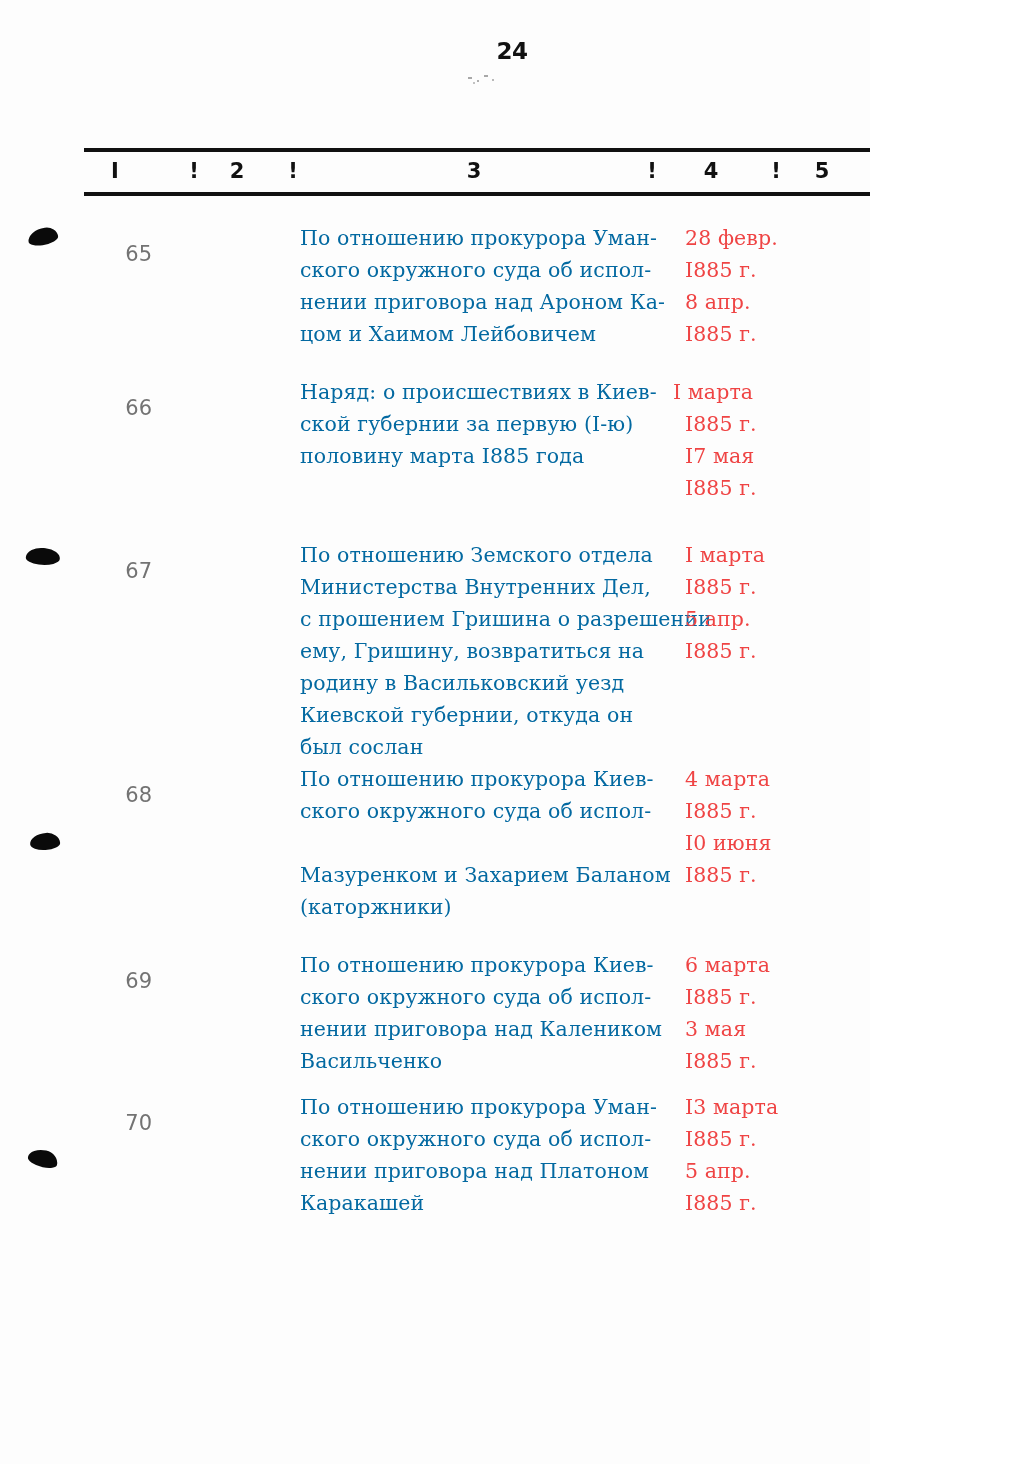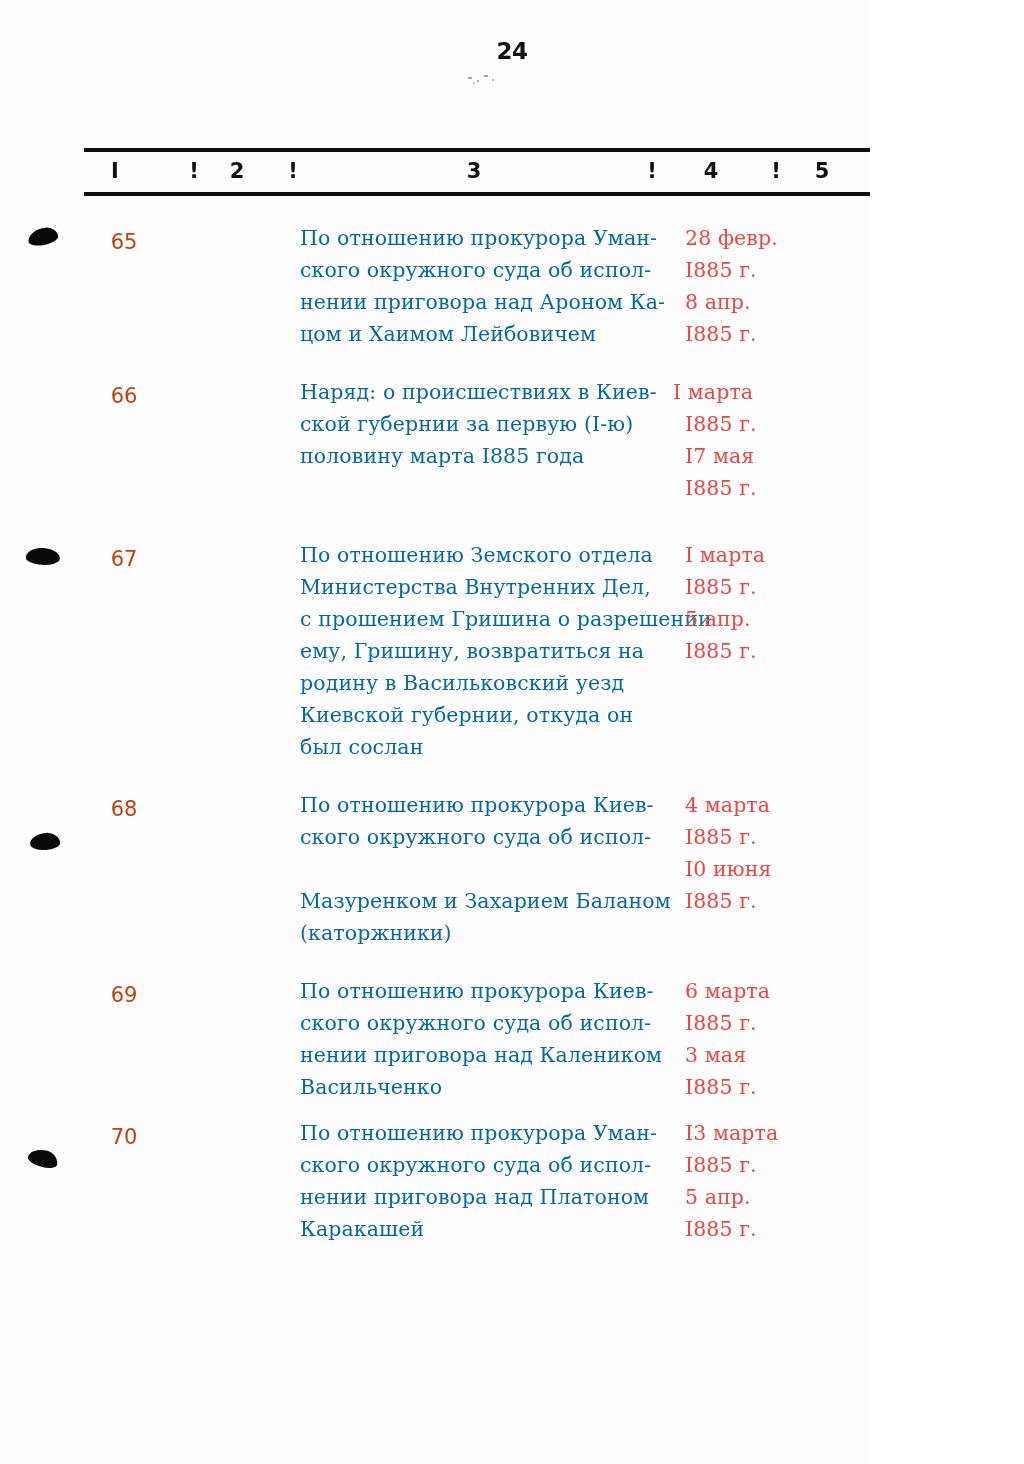--- a/index.html
+++ b/index.html
@@ -129,26 +129,26 @@
     top: 222px;
     width: 1024px;
   }
   .entry {
     position: relative;
     width: 1024px;
   }
   .entry-num {
     position: absolute;
     left: 96px;
-    top: 4px;
+    top: 16px;
     width: 56px;
-    text-align: center;
+    text-align: right;
     font-family: "DejaVu Sans", sans-serif;
     font-size: 21px;
-    color: #c2410c;
+    color: #737373;
     line-height: 32px;
   }
   .entry-body {
     position: relative;
     margin-left: 292px;
     width: 700px;
   }
   .row {
     position: relative;
     height: 32px;
@@ -286,21 +286,21 @@
           <div class="row">
             <span class="desc">половину марта I885 года</span>
             <span class="date">I7 мая</span>
           </div>
           <div class="row">
             <span class="desc"></span>
             <span class="date">I885 г.</span>
           </div>
         </div>
       </div>
-      <div class="entry" style="margin-bottom: 26px;">
+      <div class="entry" style="">
         <div class="entry-num">67</div>
         <div class="entry-body">
           <div class="row">
             <span class="desc">По отношению Земского отдела</span>
             <span class="date">I марта</span>
           </div>
           <div class="row">
             <span class="desc">Министерства Внутренних Дел,</span>
             <span class="date">I885 г.</span>
           </div>

